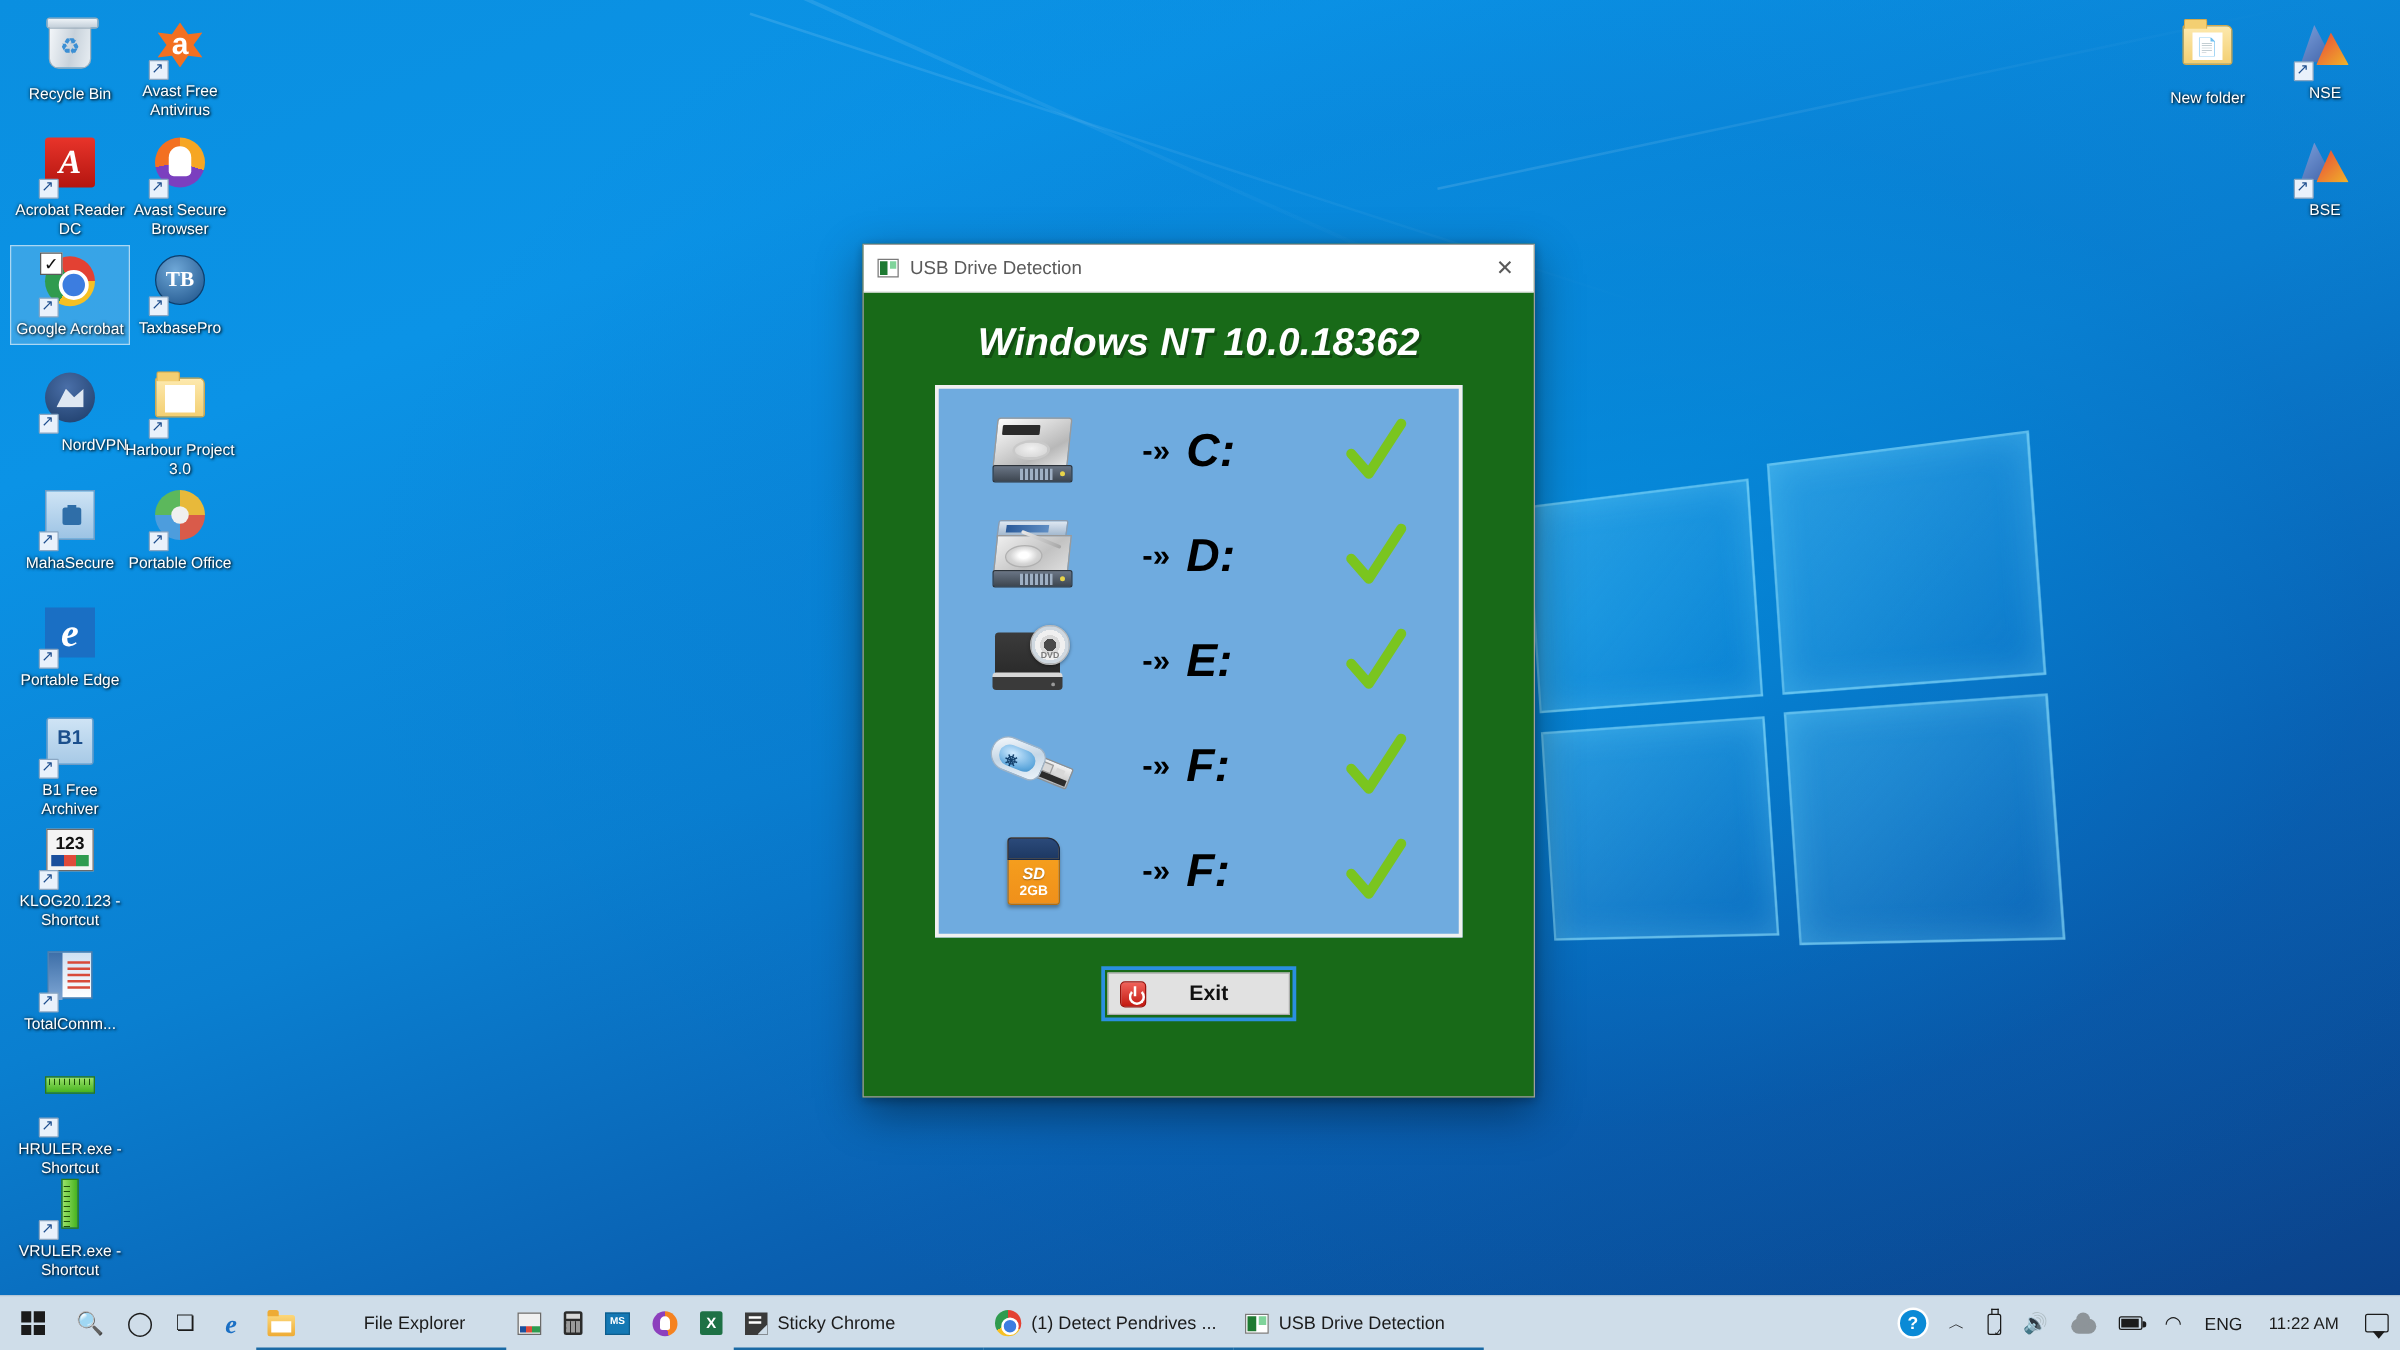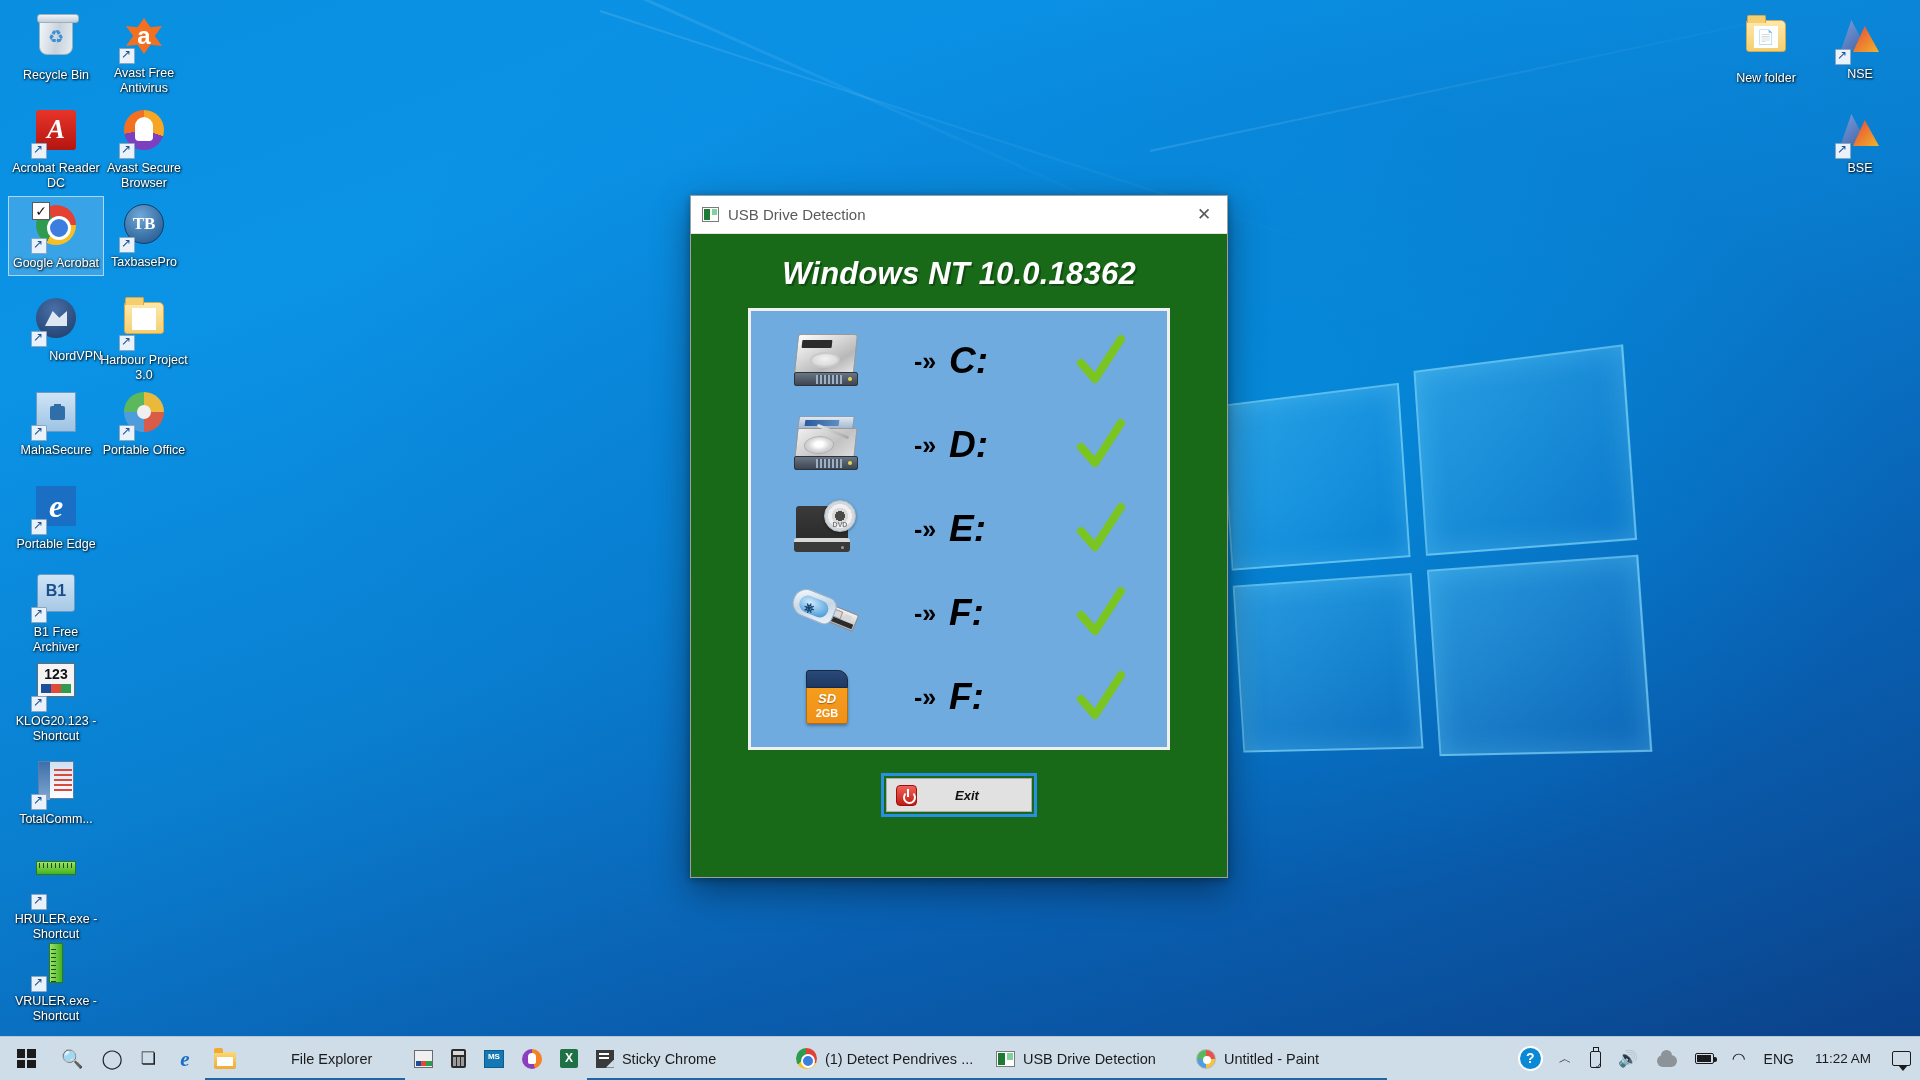--- a/index.html
+++ b/index.html
@@ -360,21 +360,21 @@
     content: ""; position: absolute; left: 6px; top: 5px;
     width: 9px; height: 9px; border: 2px solid #fff;
     border-radius: 50%; border-top-color: transparent;
   }
   #power-icon::after {
     content: ""; position: absolute; left: 9.5px; top: 3px;
     width: 2px; height: 8px; background: #fff;
   }
   #exit-label {
     flex: 1; text-align: center;
-    font-size: 13px; font-style: italic; font-weight: bold;
+    font-size: 17px; font-weight: bold;
     color: #111; font-family: "Liberation Sans", sans-serif;
     padding-right: 14px;
   }
 
   
   #taskbar {
     position: absolute; left: 0; bottom: 0;
     width: 1920px; height: 44px;
     background: #cfdde9;
     display: flex; align-items: center;
@@ -1082,24 +1082,20 @@
           <span class="tb-label">Sticky Chrome</span>
         </div>
         <div class="tb-btn tb-open wide-underline" style="min-width: 200px;">
           <span class="ti ti-chrome"></span>
           <span class="tb-label">(1) Detect Pendrives ...</span>
         </div>
         <div class="tb-btn tb-open wide-underline" style="min-width: 200px;">
           <span class="ti ti-usbapp"></span>
           <span class="tb-label">USB Drive Detection</span>
         </div>
-        <div class="tb-btn tb-open wide-underline" style="min-width: 200px;">
-          <span class="ti ti-paint"></span>
-          <span class="tb-label">Untitled - Paint</span>
-        </div>
       </div>
 
     <div class="tray">
       <div class="tray-item">
         <span class="tg-help">?</span>
       </div>
       <div class="tray-item">
         <span class="tg-chev">︿</span>
       </div>
       <div class="tray-item">

